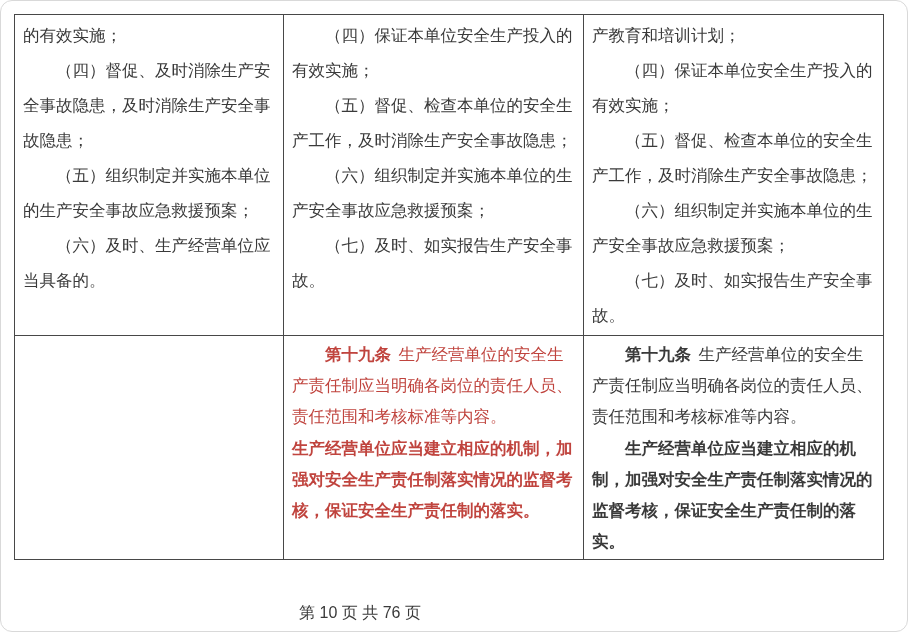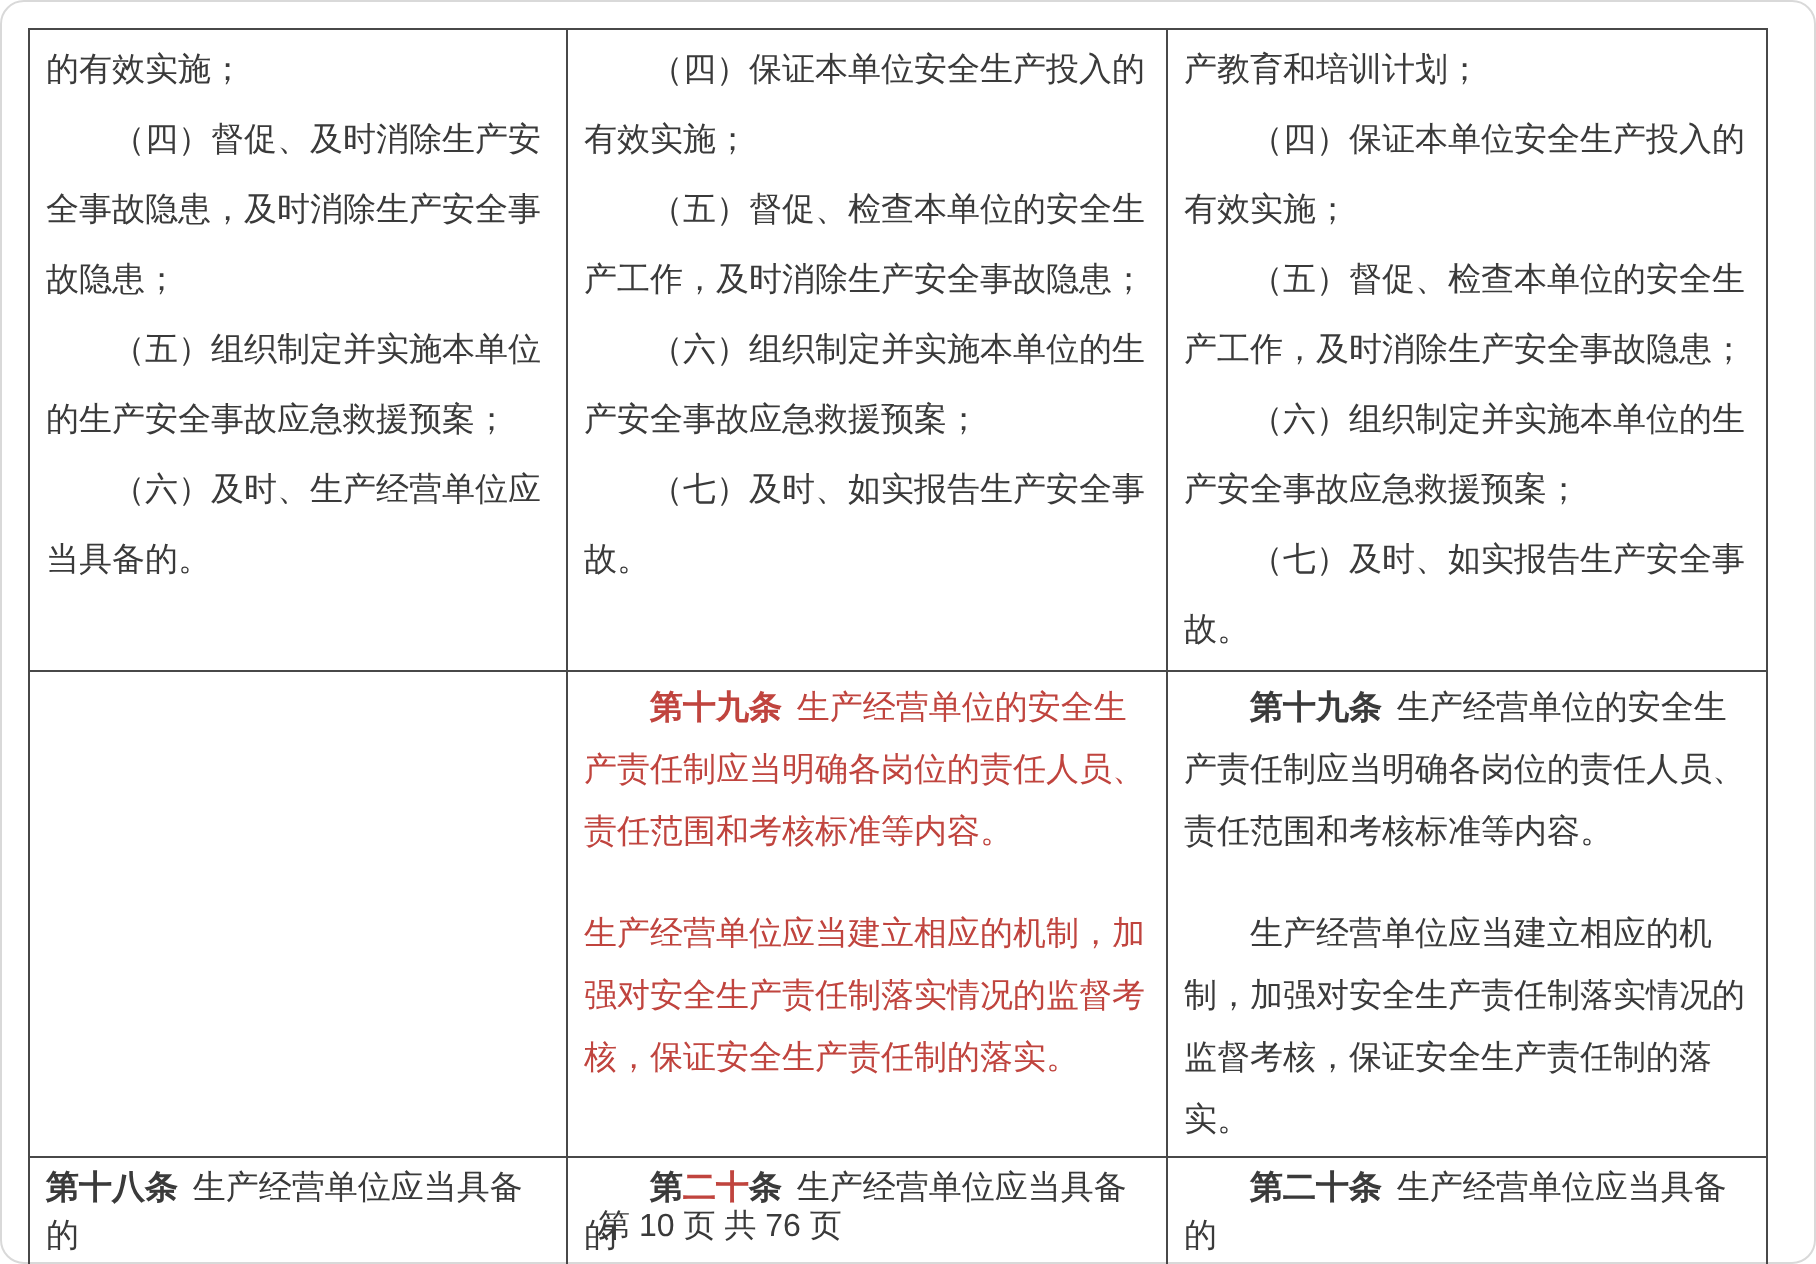--- a/index.html
+++ b/index.html
@@ -41,21 +41,21 @@
     vertical-align: top;
     padding: 3px 8px 2px 8px;
     color: var(--ink);
     font-size: 16.5px;
     overflow: hidden;
   }
   tr.r1 td { height: 294px; line-height: 35px; }
   tr.r2 td { height: 202px; line-height: 31px; }
   tr.r3 td { height: 28px;  line-height: 24px; vertical-align: middle; }
   td p { margin: 0; }
-  tr.r2 td p + p { margin-top: 20px; }
+  tr.r2 td p + p { margin-top: 1px; font-weight: bold; }
   .ind  { text-indent: 2em; }
   .lead { font-weight: 700; }
   .gap  { margin-right: 0.45em; text-align: center; }
   .red  { color: var(--red); }
   td.red-cell, td.red-cell p, td.red-cell span { color: var(--red); }
   .footer {
     position: absolute;
     left: 0;
     top: 603px;
     width: 720px;
@@ -103,27 +103,16 @@
       <td class="red-cell">
         <p class="ind"><span class="lead gap">第十九条</span><span>生产经营单位的安全生产责任制应当明确各岗位的责任人员、责任范围和考核标准等内容。</span></p>
         <p>生产经营单位应当建立相应的机制，加强对安全生产责任制落实情况的监督考核，保证安全生产责任制的落实。</p>
       </td>
       <td>
         <p class="ind"><span class="lead gap">第十九条</span><span>生产经营单位的安全生产责任制应当明确各岗位的责任人员、责任范围和考核标准等内容。</span></p>
         <p class="ind">生产经营单位应当建立相应的机制，加强对安全生产责任制落实情况的监督考核，保证安全生产责任制的落实。</p>
       </td>
     </tr>
 
-    <tr class="r3">
-      <td>
-        <p><span class="lead gap">第十八条</span><span>生产经营单位应当具备的</span></p>
-      </td>
-      <td>
-        <p class="ind"><span class="lead">第</span><span class="lead red">二十</span><span class="lead gap">条</span><span>生产经营单位应当具备的</span></p>
-      </td>
-      <td>
-        <p class="ind"><span class="lead gap">第二十条</span><span>生产经营单位应当具备的</span></p>
-      </td>
-    </tr>
   </tbody>
 </table>
 
 <div class="footer">第 10 页 共 76 页</div>
 
 </body></html>

